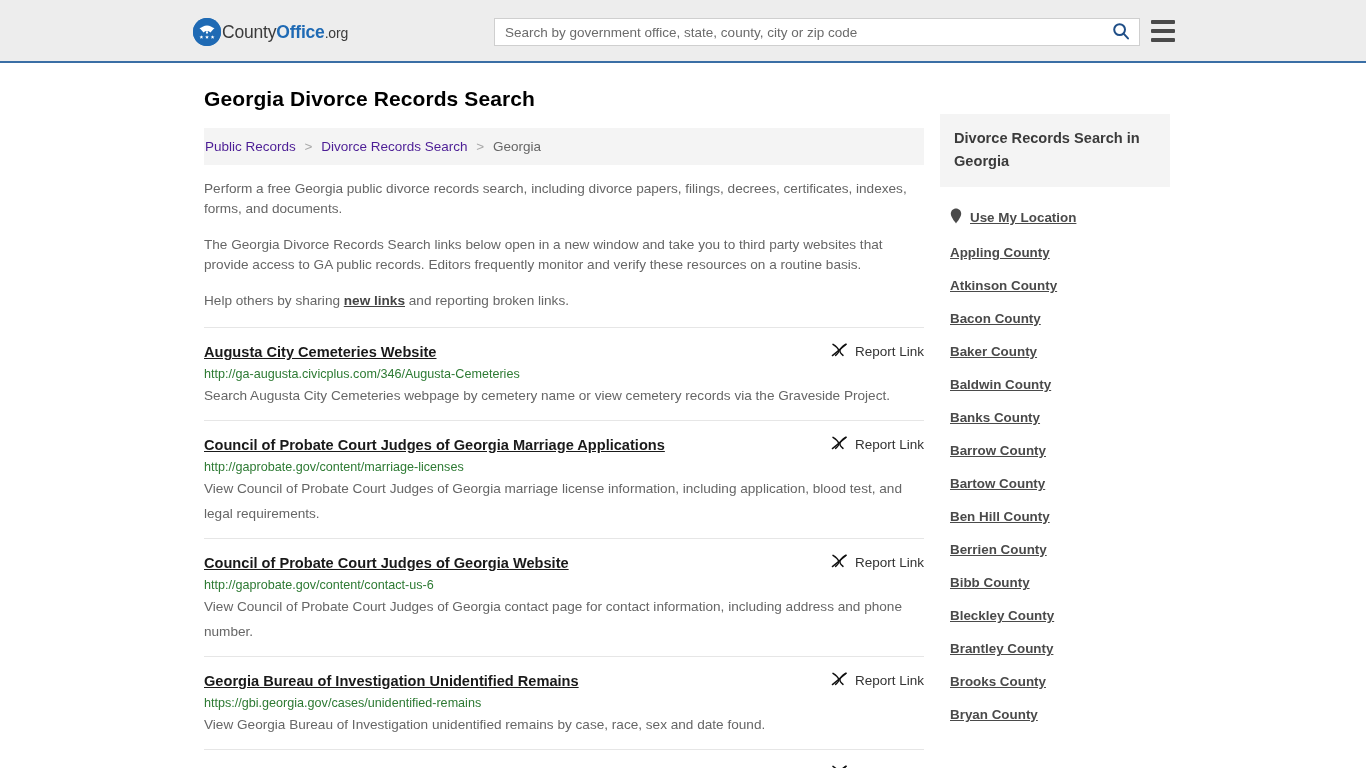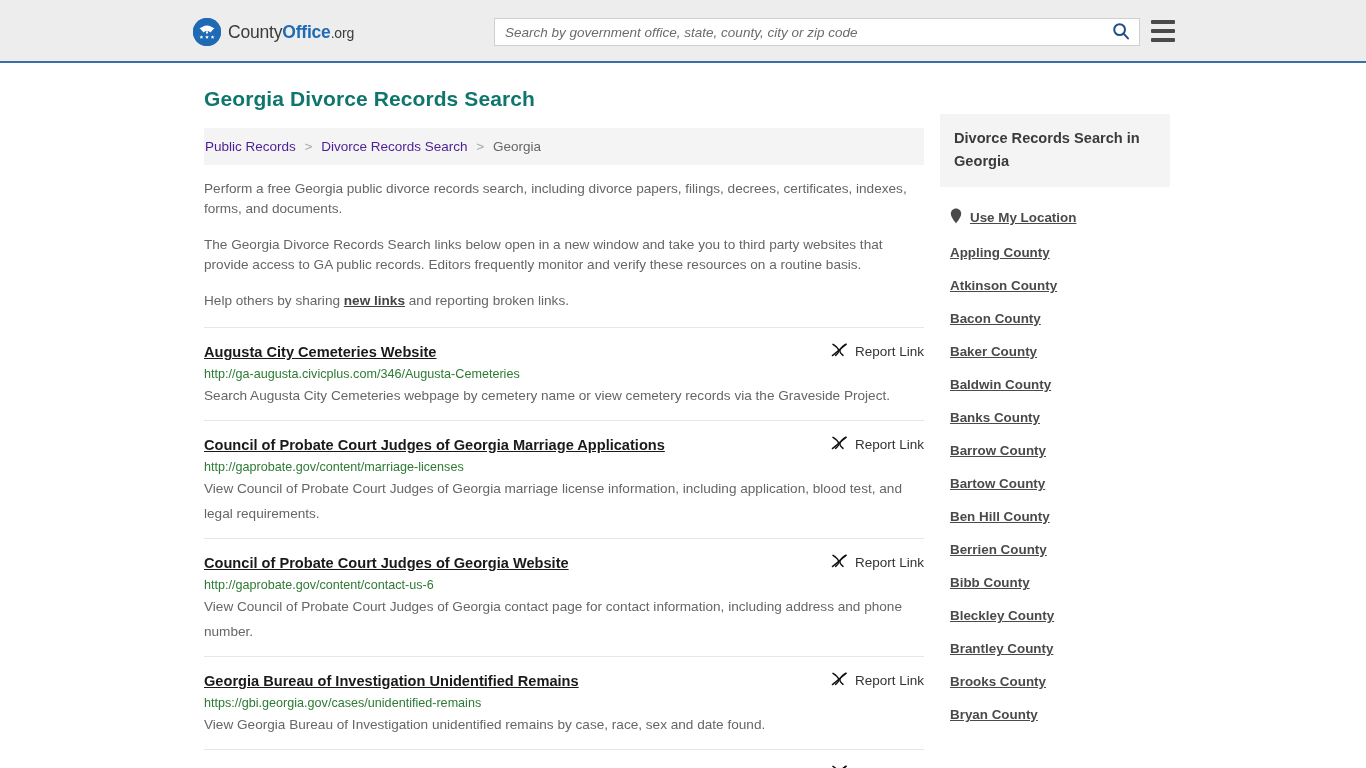--- a/index.html
+++ b/index.html
@@ -21,21 +21,21 @@
     display: flex;
     align-items: center;
     position: relative;
   }
   .logo-wrap {
     position: absolute;
     left: 193px;
     top: 18px;
     display: flex;
     align-items: center;
-    gap: 7px;
+    gap: 1px;
     text-decoration: none;
     justify-content: center;
   }
   .logo-mark {
     width: 28px; height: 28px;
     border-radius: 50%;
     background: #1f6ab4;
     display: block;
     flex: 0 0 auto;
   }
@@ -63,21 +63,20 @@
   .search-input {
     flex: 1 1 auto;
     border: 0;
     outline: none;
     height: 26px;
     padding: 0 10px;
     font-size: 13.5px;
     color: #555;
     font-family: "Liberation Sans", sans-serif;
     background: transparent;
-    font-style: italic;
   }
   .search-input::placeholder { color: #6b6b6b; opacity: 1; }
   .search-btn {
     width: 36px; height: 26px;
     border: 0; background: transparent;
     cursor: pointer;
     display: flex; align-items: center; justify-content: center;
     padding: 0;
   }
   .hamburger {
@@ -110,21 +109,21 @@
   .side-col {
     position: absolute;
     left: 940px;
     top: 51px;
     width: 230px;
   }
 
   h1.page-title {
     font-size: 21px;
     font-weight: bold;
-    color: #0f766e;
+    color: #000000;
     margin: 0 0 17px 0;
     letter-spacing: 0.1px;
   }
 
   .breadcrumb {
     background: #f4f4f4;
     padding: 11px 0 11px 0;
     margin: 0 0 14px 0;
     font-size: 13.5px;
     width: 720px;

